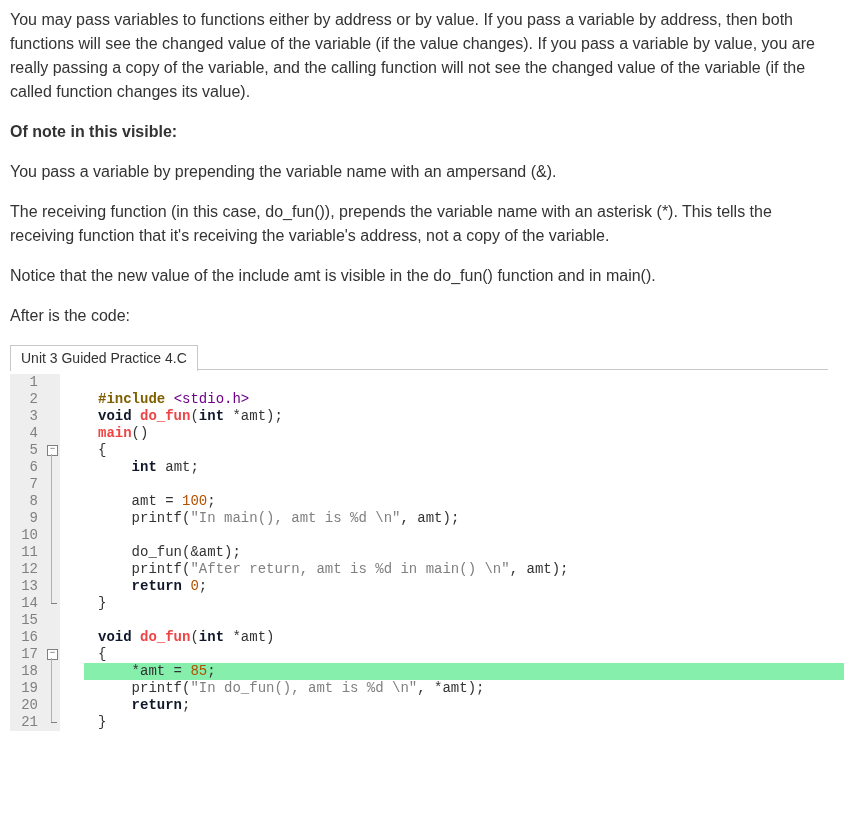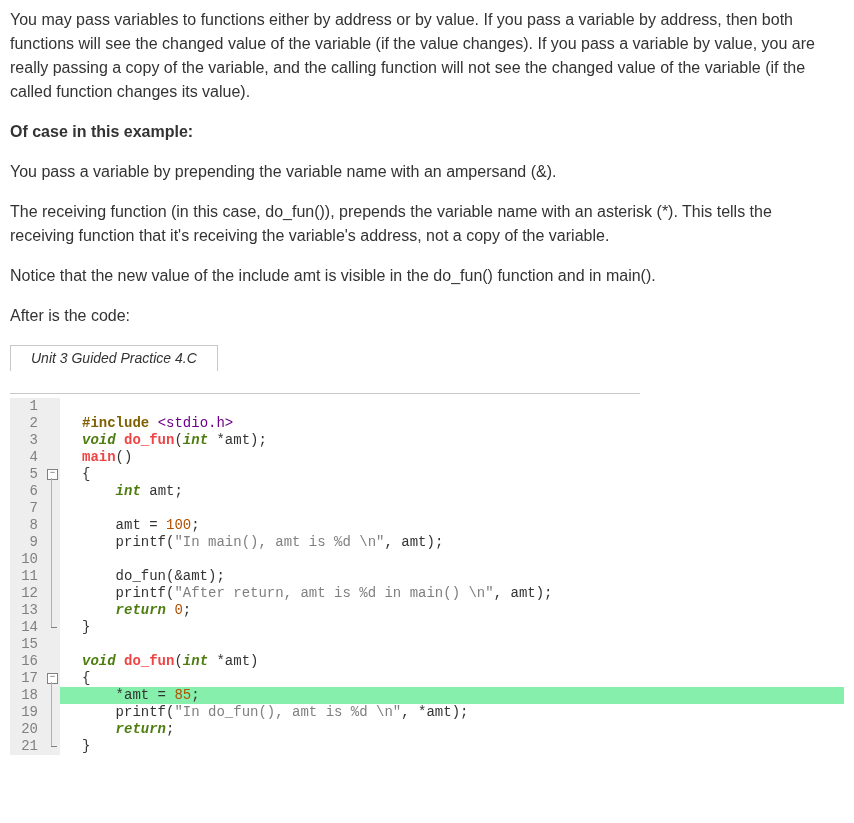--- a/index.html
+++ b/index.html
@@ -11,26 +11,25 @@
     max-width: 854px;
     line-height: 1.5;
   }
   .para { margin: 0 16px 16px 0; }
   .bold { font-weight: 700; }
   .tab-row { margin-top: 12px; margin-bottom: 0; }
   .tab {
     display: inline-block;
     border: 1px solid #c8c8c8;
     border-bottom: none;
-    padding: 2px 20px;
+    padding: 2px 10px;
     font-size: 14px;
     background: #fff;
     position: relative;
     top: 1px;
-    font-style: italic;
   }
   .tab-strip-inner {
     display: inline-block;
     width: 630px;
     border-bottom: 1px solid #c8c8c8;
     vertical-align: bottom;
   }
   
   .code-block {
     font-family: Consolas, "Courier New", monospace;
@@ -69,36 +68,37 @@
     left: 5px; top: 0; bottom: 0;
     border-left: 1px solid #b0b0b0;
   }
   .fold-end {
     position: absolute;
     left: 5px; bottom: 8px;
     width: 6px;
     border-bottom: 1px solid #808080;
   }
   .code-text {
-    padding-left: 22px;
+    padding-left: 14px;
     flex: 1;
+    margin-left: 24px;
   }
   .code-text.hl { background: #86efac; }
-  .kw { color: #4d7c0f; font-weight: bold; font-style: italic; }      
+  .kw { color: #0f172a; font-weight: bold; }      
   .pp { color: #806000; font-weight: bold; }
   .ty { color: #6f008a; }                          
   .str { color: #808080; }
   .num { color: #b05000; }
   .kw2 { color: #ef4444; font-weight: bold; }         
 </style>
 </head>
 <body>
 
 <p class="para">You may pass variables to functions either by address or by value. If you pass a variable by address, then both functions will see the changed value of the variable (if the value changes). If you pass a variable by value, you are really passing a copy of the variable, and the calling function will not see the changed value of the variable (if the called function changes its value).</p>
-<p class="para bold">Of case in this example:</p>
+<p class="para bold">Of note in this visible:</p>
 <p class="para">You pass a variable by prepending the variable name with an ampersand (&amp;).</p>
 <p class="para">The receiving function (in this case, do_fun()), prepends the variable name with an asterisk (*). This tells the receiving function that it's receiving the variable's address, not a copy of the variable.</p>
 <p class="para">Notice that the new value of the include amt is visible in the do_fun() function and in main().</p>
 <p class="para">After is the code:</p>
 
 <div class="tab-row">
   <span class="tab">Unit 3 Guided Practice 4.C</span><span class="tab-strip-inner"></span>
 </div>
 
 <div class="code-block" id="code-block"><div class="code-row"><div class="gutter-num">1</div><div class="gutter-fold"></div><div class="code-text"></div></div><div class="code-row"><div class="gutter-num">2</div><div class="gutter-fold"></div><div class="code-text"><span class="pp">#include</span> <span class="ty">&lt;stdio.h&gt;</span></div></div><div class="code-row"><div class="gutter-num">3</div><div class="gutter-fold"></div><div class="code-text"><span class="kw">void</span> <span class="kw2">do_fun</span>(<span class="kw">int</span> *amt);</div></div><div class="code-row"><div class="gutter-num">4</div><div class="gutter-fold"></div><div class="code-text"><span class="kw2">main</span>()</div></div><div class="code-row"><div class="gutter-num">5</div><div class="gutter-fold"><div class="fold-box">−</div><div class="fold-line" style="top: 12px;"></div></div><div class="code-text">{</div></div><div class="code-row"><div class="gutter-num">6</div><div class="gutter-fold"><div class="fold-line"></div></div><div class="code-text">    <span class="kw">int</span> amt;</div></div><div class="code-row"><div class="gutter-num">7</div><div class="gutter-fold"><div class="fold-line"></div></div><div class="code-text"></div></div><div class="code-row"><div class="gutter-num">8</div><div class="gutter-fold"><div class="fold-line"></div></div><div class="code-text">    amt = <span class="num">100</span>;</div></div><div class="code-row"><div class="gutter-num">9</div><div class="gutter-fold"><div class="fold-line"></div></div><div class="code-text">    printf(<span class="str">"In main(), amt is %d \n"</span>, amt);</div></div><div class="code-row"><div class="gutter-num">10</div><div class="gutter-fold"><div class="fold-line"></div></div><div class="code-text"></div></div><div class="code-row"><div class="gutter-num">11</div><div class="gutter-fold"><div class="fold-line"></div></div><div class="code-text">    do_fun(&amp;amt);</div></div><div class="code-row"><div class="gutter-num">12</div><div class="gutter-fold"><div class="fold-line"></div></div><div class="code-text">    printf(<span class="str">"After return, amt is %d in main() \n"</span>, amt);</div></div><div class="code-row"><div class="gutter-num">13</div><div class="gutter-fold"><div class="fold-line"></div></div><div class="code-text">    <span class="kw">return</span> <span class="num">0</span>;</div></div><div class="code-row"><div class="gutter-num">14</div><div class="gutter-fold"><div class="fold-line" style="bottom: 8px;"></div><div class="fold-end"></div></div><div class="code-text">}</div></div><div class="code-row"><div class="gutter-num">15</div><div class="gutter-fold"></div><div class="code-text"></div></div><div class="code-row"><div class="gutter-num">16</div><div class="gutter-fold"></div><div class="code-text"><span class="kw">void</span> <span class="kw2">do_fun</span>(<span class="kw">int</span> *amt)</div></div><div class="code-row"><div class="gutter-num">17</div><div class="gutter-fold"><div class="fold-box">−</div><div class="fold-line" style="top: 12px;"></div></div><div class="code-text">{</div></div><div class="code-row"><div class="gutter-num">18</div><div class="gutter-fold"><div class="fold-line"></div></div><div class="code-text hl">    *amt = <span class="num">85</span>;</div></div><div class="code-row"><div class="gutter-num">19</div><div class="gutter-fold"><div class="fold-line"></div></div><div class="code-text">    printf(<span class="str">"In do_fun(), amt is %d \n"</span>, *amt);</div></div><div class="code-row"><div class="gutter-num">20</div><div class="gutter-fold"><div class="fold-line"></div></div><div class="code-text">    <span class="kw">return</span>;</div></div><div class="code-row"><div class="gutter-num">21</div><div class="gutter-fold"><div class="fold-line" style="bottom: 8px;"></div><div class="fold-end"></div></div><div class="code-text">}</div></div></div>

